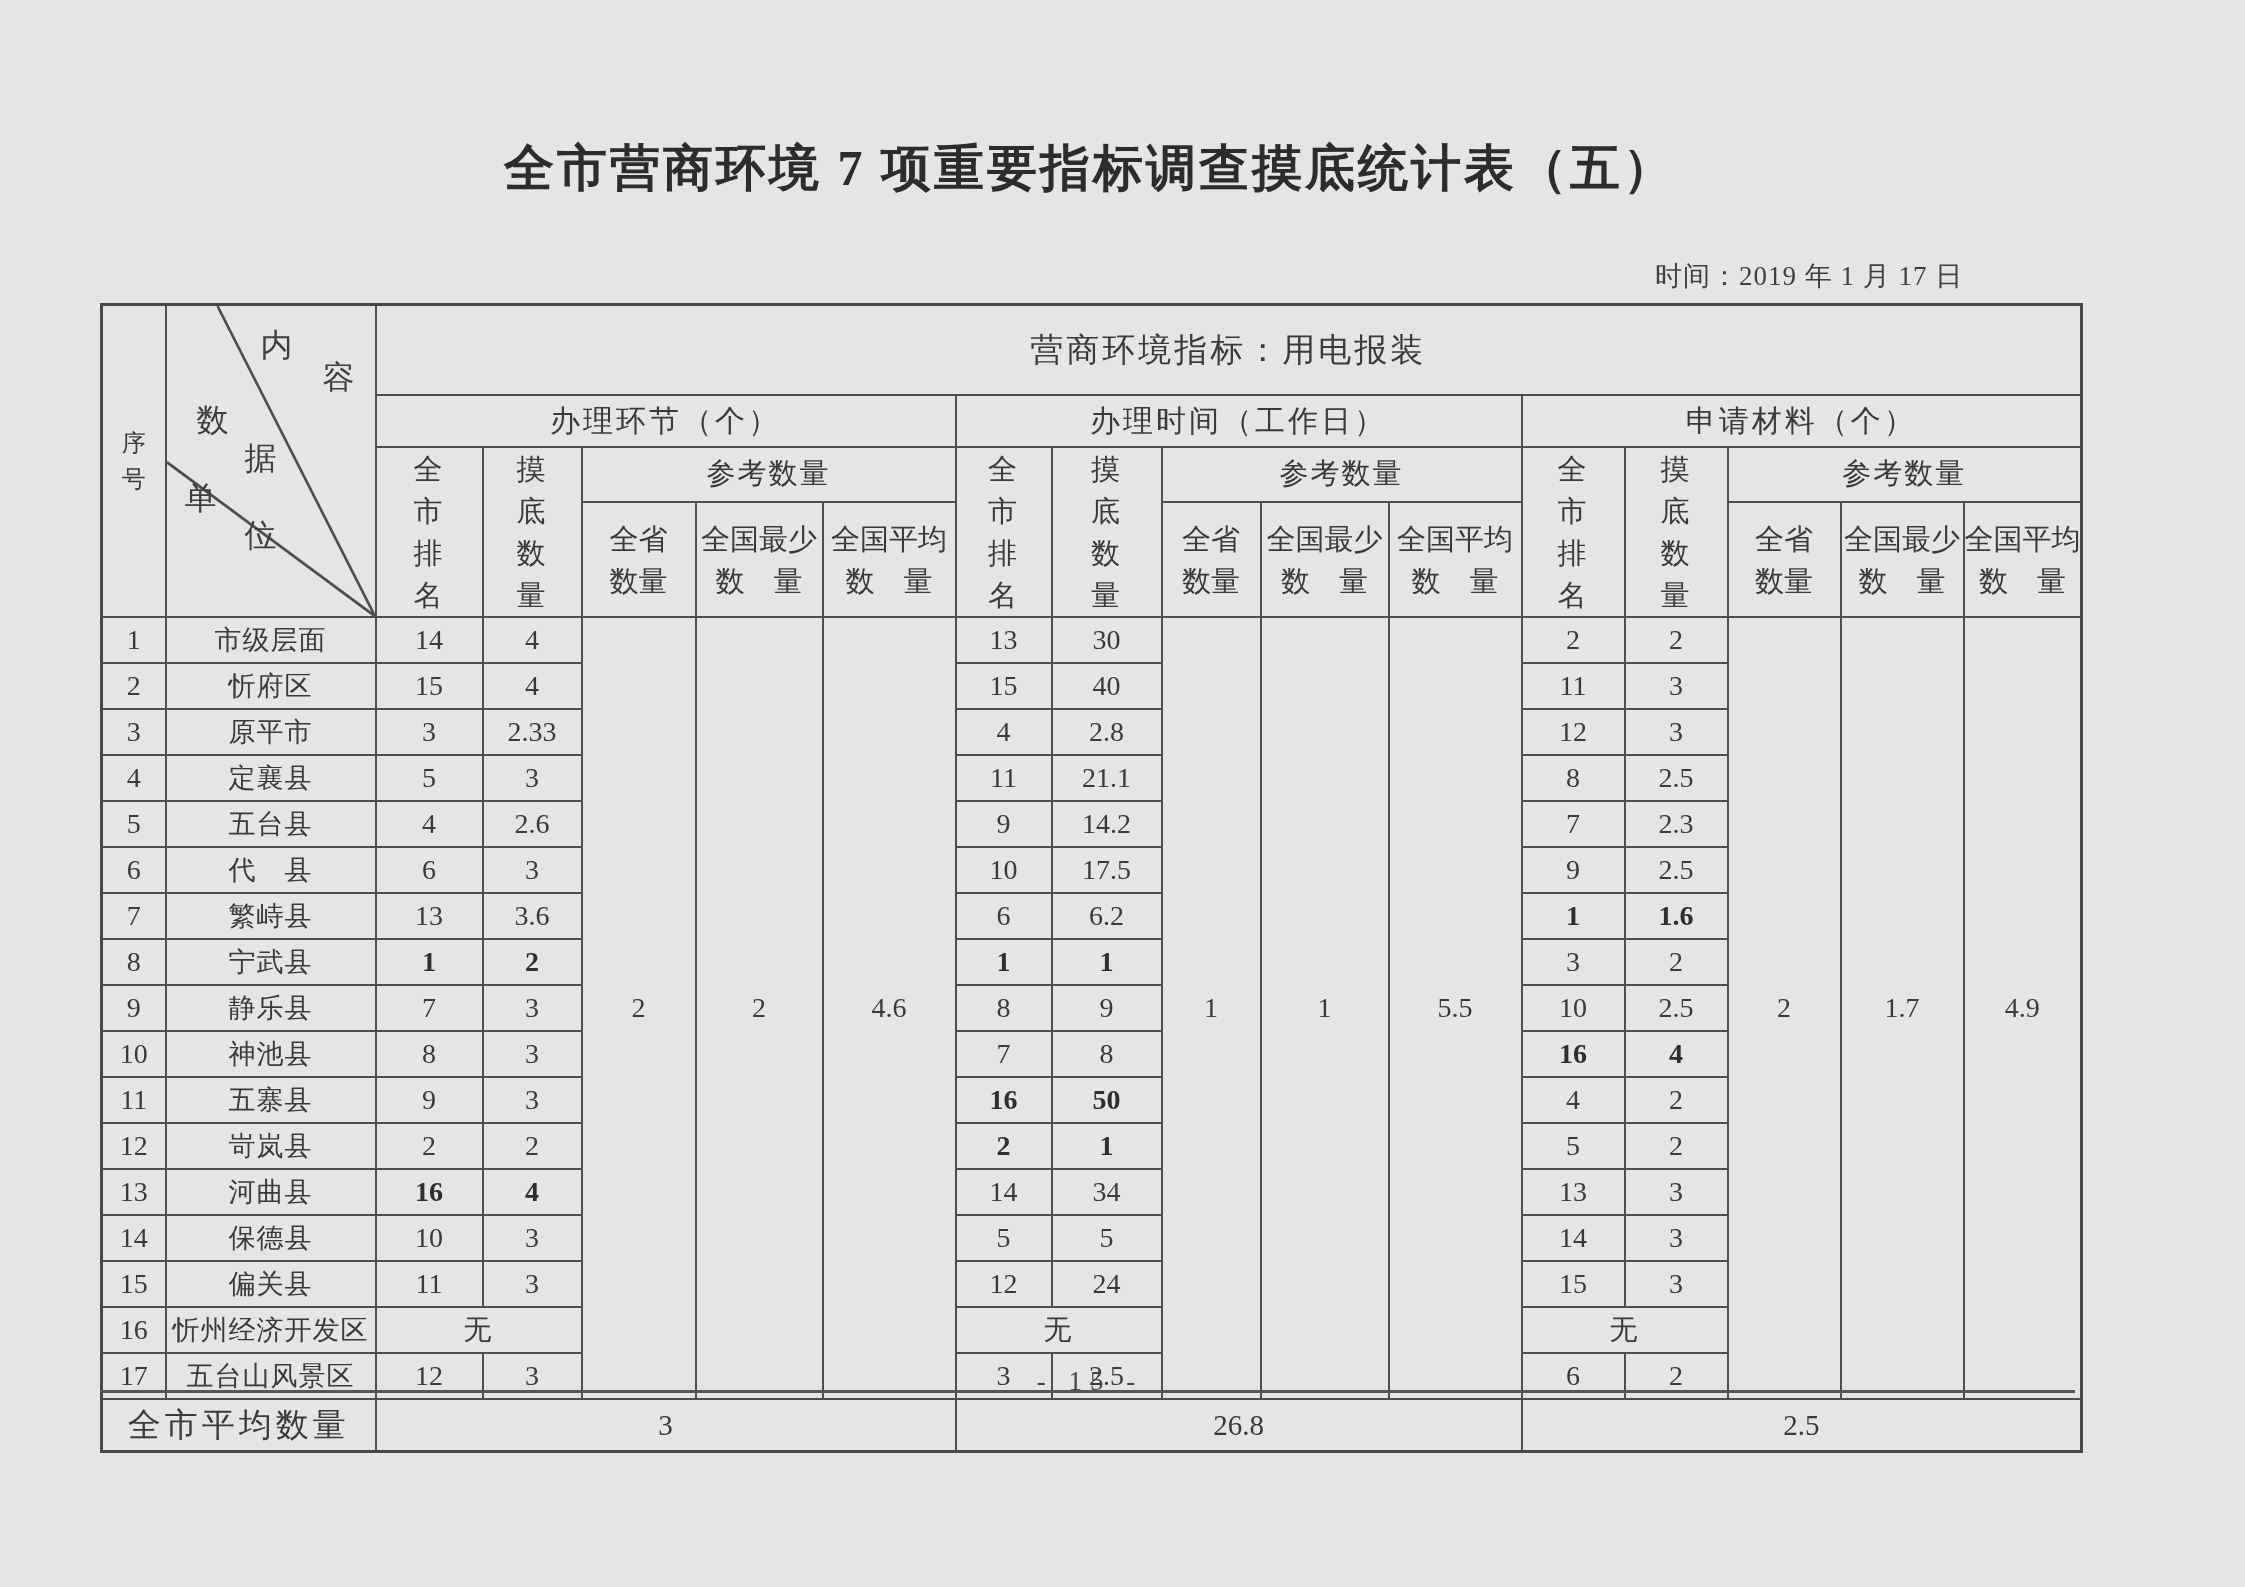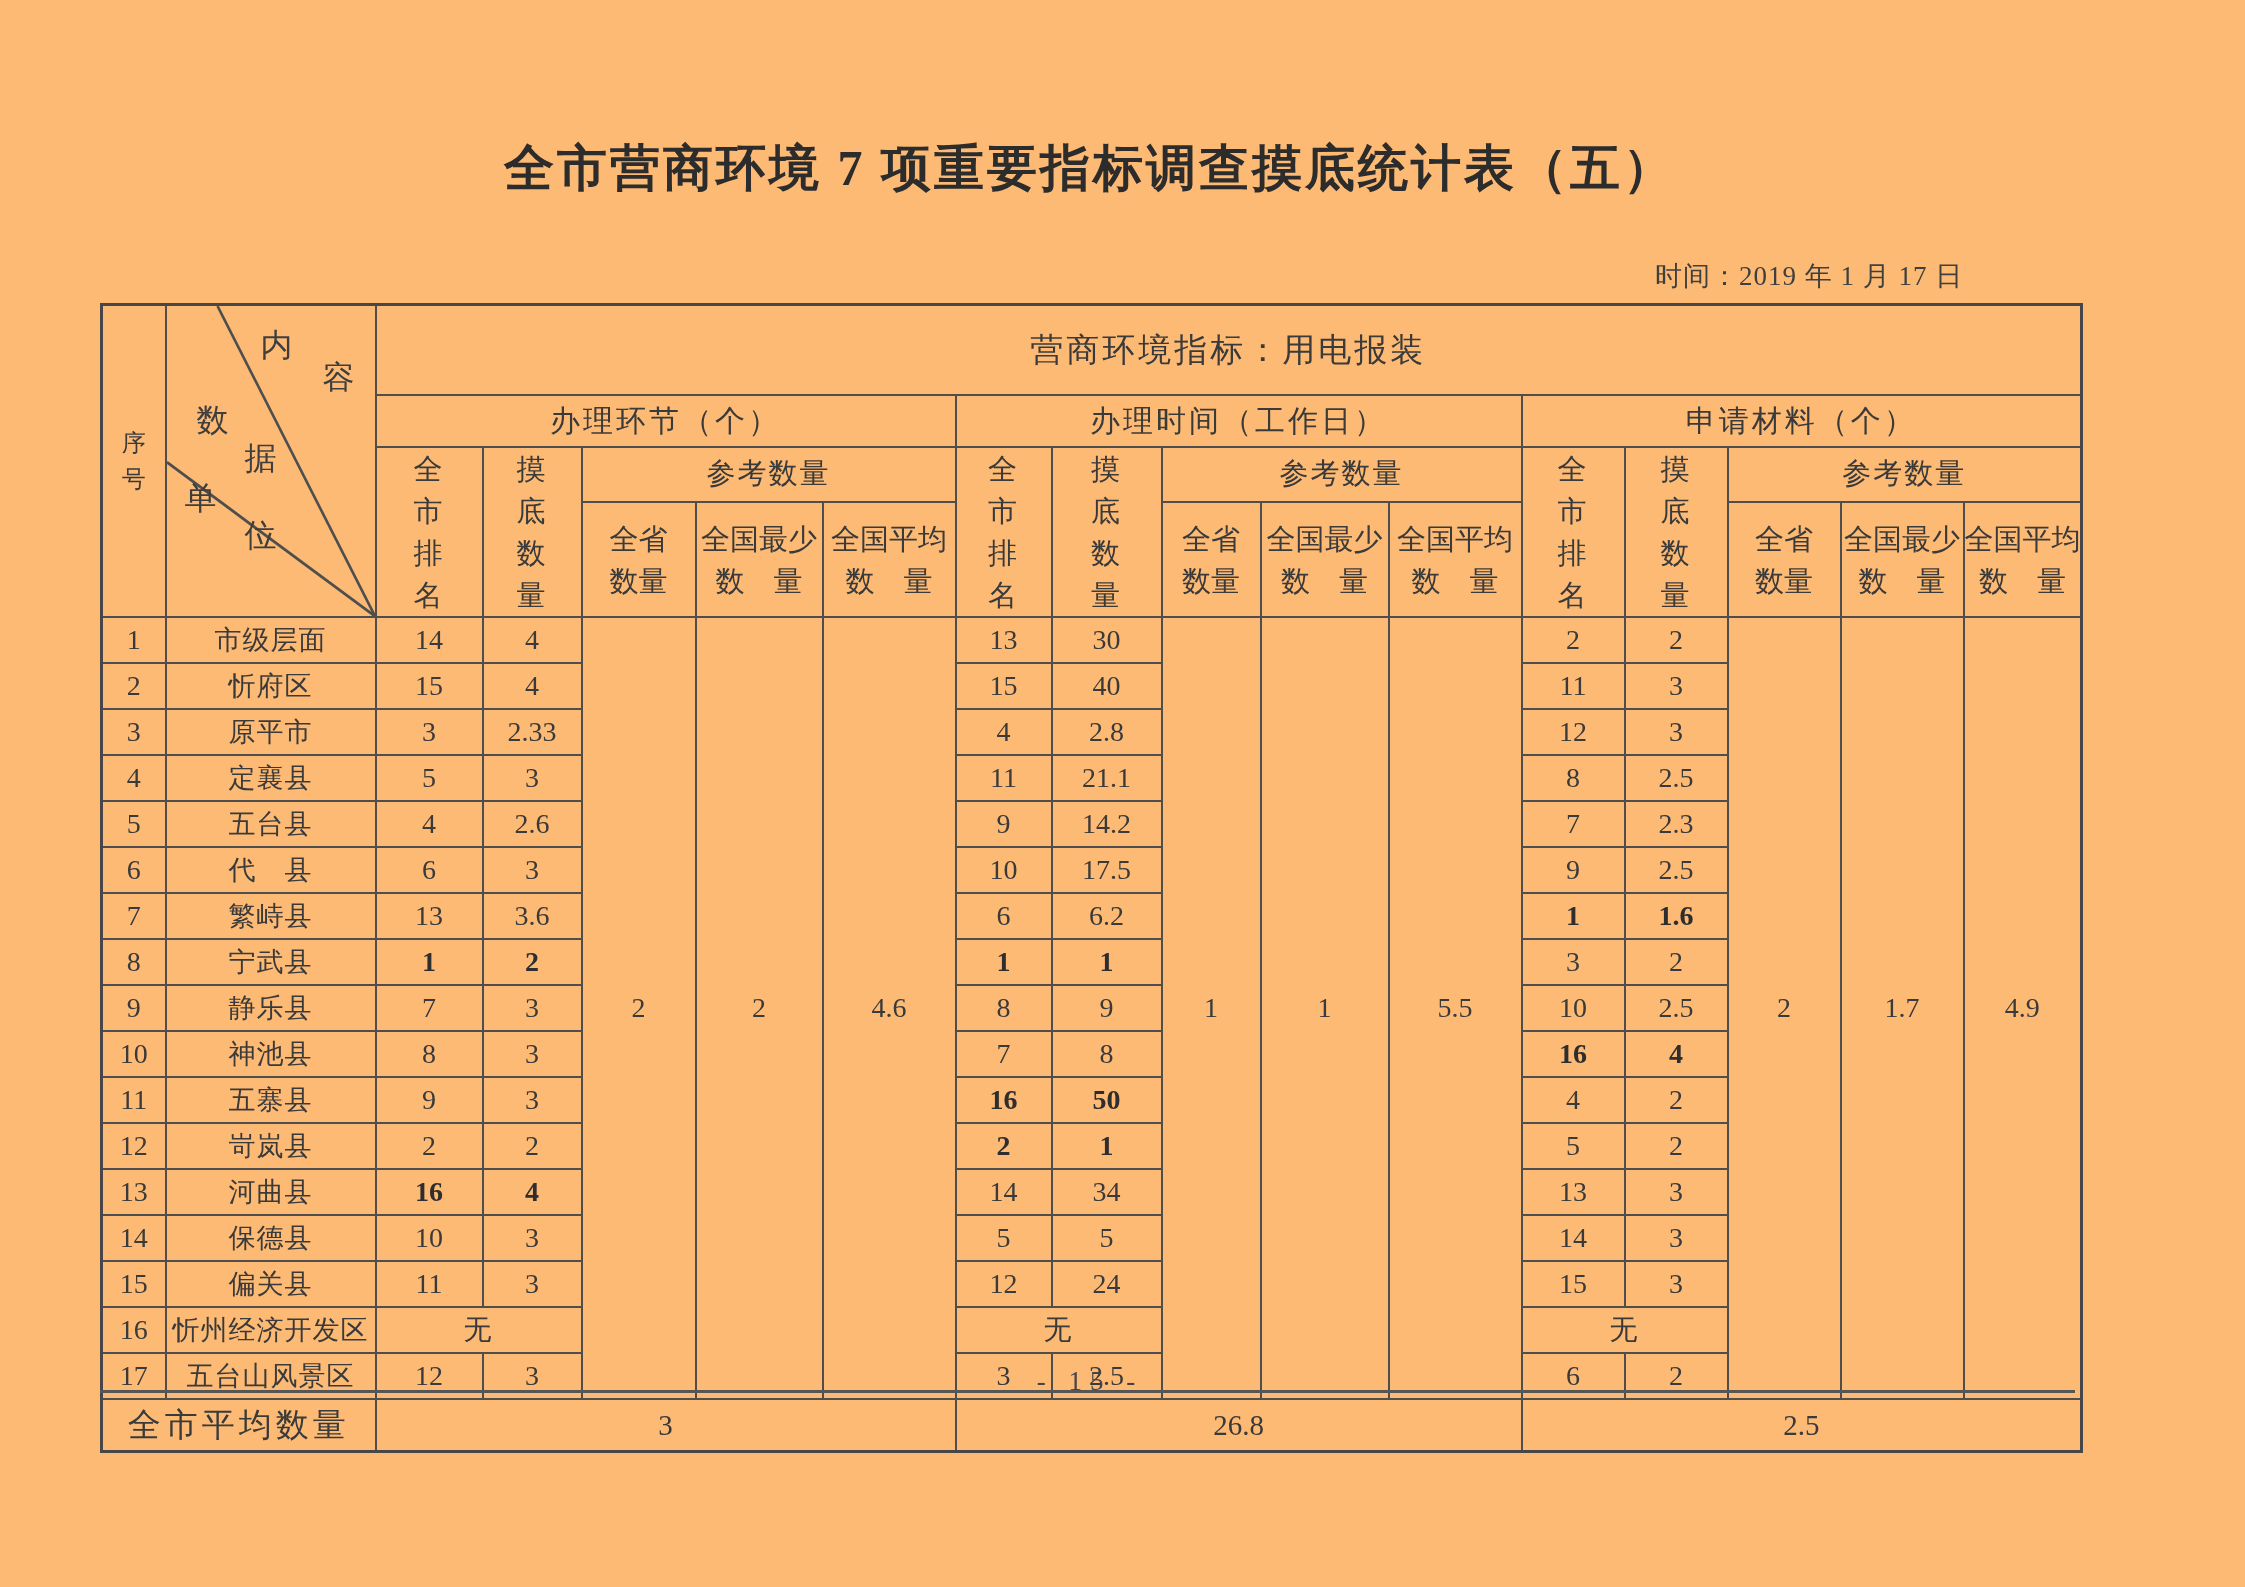--- a/index.html
+++ b/index.html
@@ -4,21 +4,21 @@
 <style>
   html,body { margin:0; padding:0; }
   body {
     width:2245px; height:1587px;
     background:#ffffff;
     font-family:"Liberation Serif","DejaVu Serif",serif;
     color:#3a3a3a;
   }
   .page {
     position:relative; width:2245px; height:1587px;
-    background:#fdba74; overflow:hidden;
+    background:#e5e5e5; overflow:hidden;
   }
   .doc-title {
     position:absolute; left:100px; top:135px; width:1980px;
     text-align:center; font-size:50px; font-weight:bold;
     letter-spacing:3px; color:#2c2c2c;
   }
   .doc-date {
     position:absolute; left:1655px; top:258px; width:420px;
     font-size:27px; color:#3f3f3f; letter-spacing:1px;
   }

